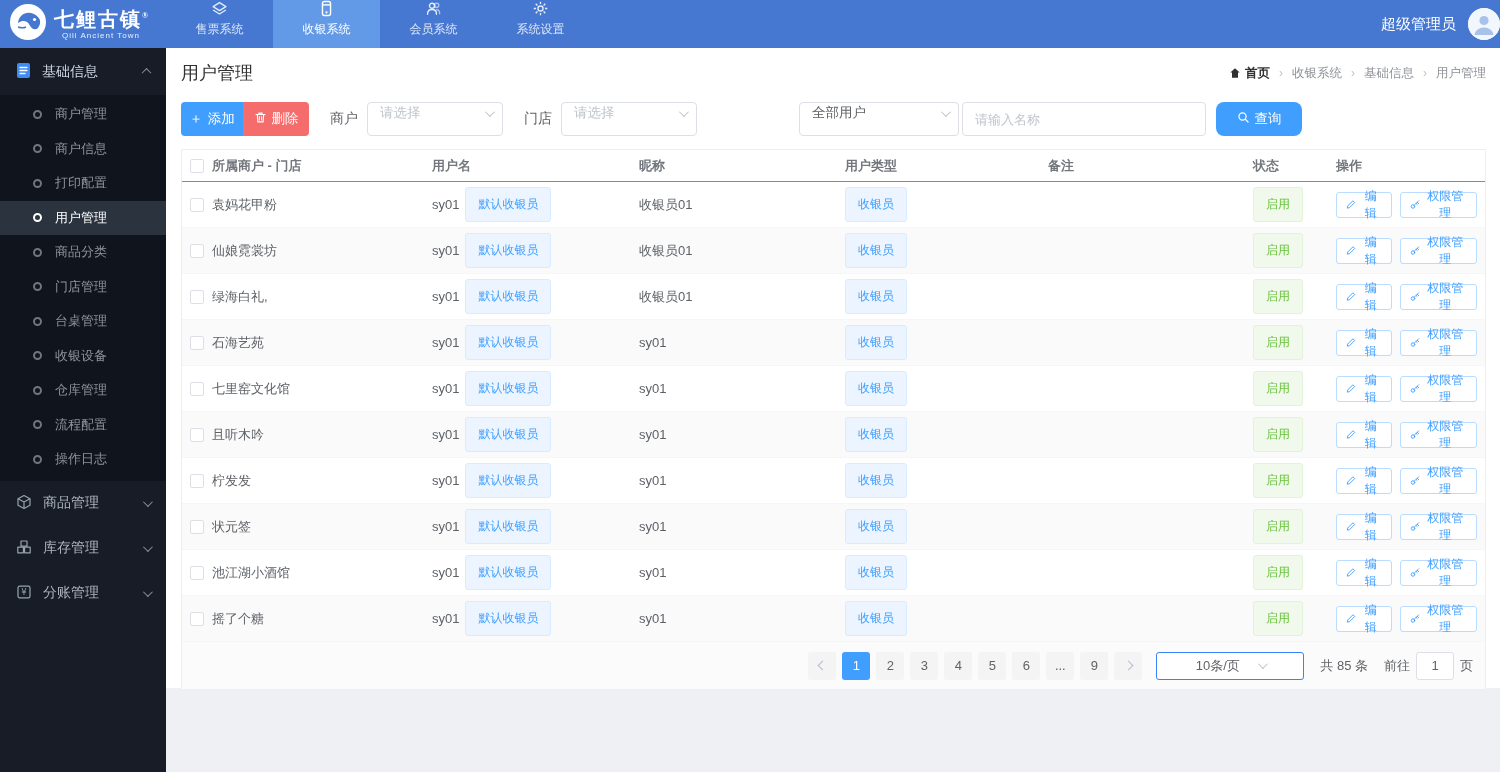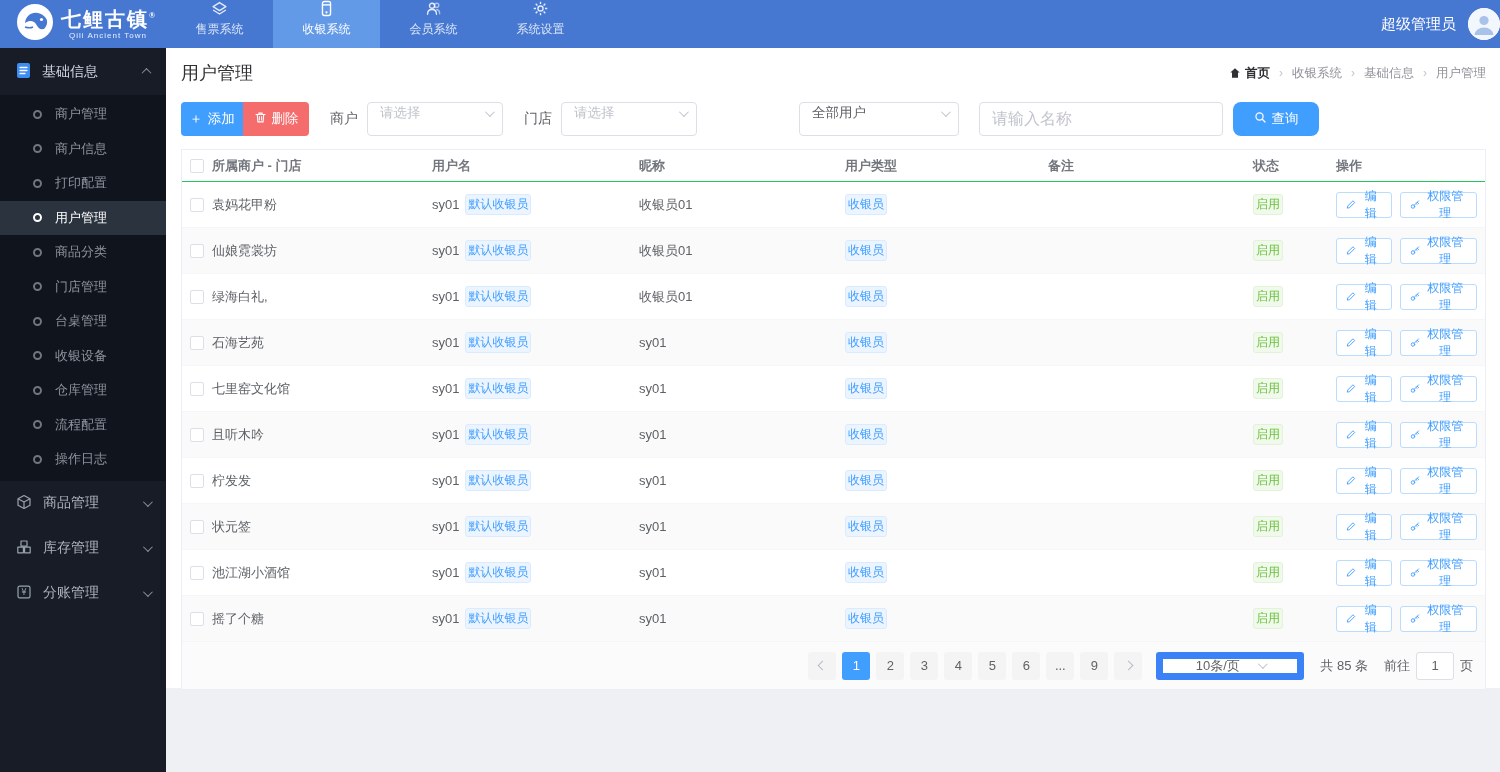--- a/index.html
+++ b/index.html
@@ -1,21 +1,21 @@
 <!DOCTYPE html>
 <html><head>
 <meta charset="utf-8">
 <style>
   * { margin:0; padding:0; box-sizing:border-box; }
   html,body { width:1500px; height:772px; overflow:hidden; }
   body { font-family:"Liberation Sans","DejaVu Sans",sans-serif; background:#eef0f4; position:relative; color:#606266; }
 
   
   .navbar { position:absolute; top:0; left:0; width:1500px; height:48px; background:#4678d2; display:flex; align-items:stretch; z-index:5; }
-  .logo { width:166px; display:flex; align-items:center; gap:7px; padding-left:16px; flex:none; }
+  .logo { width:166px; display:flex; align-items:center; gap:7px; padding-left:9px; flex:none; }
   .logo-text { display:flex; flex-direction:column; align-items:center; line-height:1; }
   .logo-title { color:#fff; font-size:20px; font-weight:700; letter-spacing:2px; font-family:"Liberation Serif","DejaVu Serif",serif; }
   .logo-title sup { font-size:8px; letter-spacing:0; }
   .logo-sub { color:#e8effc; font-size:8px; letter-spacing:1px; margin-top:3px; }
   .nav-tabs { display:flex; align-items:stretch; }
   .nav-tab { width:107px; display:flex; flex-direction:column; align-items:center; justify-content:flex-start; gap:4px; color:rgba(255,255,255,.82); font-size:12px; cursor:pointer; }
   .nav-tab.active { background:#639ae8; color:#fff; }
   .nav-tab svg { display:block; }
   .navbar-user { margin-left:auto; display:flex; align-items:center; gap:12px; padding-right:0; }
   .user-name { color:#fff; font-size:15px; }
@@ -47,54 +47,54 @@
   .toolbar { display:flex; align-items:center; margin:12px 14px 0 15px; height:34px; font-size:14px; }
   .btn { height:34px; display:inline-flex; align-items:center; justify-content:center; gap:5px; font-size:13.5px; color:#fff; border:none; cursor:pointer; }
   .btn-add { width:62px; background:#409eff; border-radius:4px 0 0 4px; }
   .btn-del { width:66px; background:#f56c6c; border-radius:0 4px 4px 0; }
   .field-label { color:#606266; margin-left:21px; margin-right:9px; }
   .select { height:34px; border:1px solid #dcdfe6; border-radius:4px; background:#fff; display:flex; align-items:center; padding:0 10px 12px 12px; color:#c0c4cc; font-size:13.5px; cursor:pointer; }
   .select .grow { flex:1; }
   .select.filled { color:#606266; }
   .sel-merchant,.sel-store { width:136px; }
   .sel-usertype { width:160px; margin-left:102px; }
-  .text-input { width:244px; height:34px; margin-left:20px; border:1px solid #dcdfe6; border-radius:4px; padding:0 12px; font-size:16px; color:#606266; outline:none; font-family:inherit; }
+  .text-input { width:244px; height:34px; margin-left:3px; border:1px solid #dcdfe6; border-radius:4px; padding:0 12px; font-size:13px; color:#606266; outline:none; font-family:inherit; }
   .text-input::placeholder { color:#c0c4cc; }
   .btn-search { width:86px; margin-left:10px; background:#409eff; border-radius:8px; }
 
   
   .table-card { margin:13px 14px 0 15px; border:1px solid #ebeef5; }
   .thead,.tr { display:flex; align-items:center; }
   .thead { height:32px; font-size:13px; color:#73777d; font-weight:700; background:#fff; border-bottom:1px solid #22c55e; }
   .tr { height:46px; font-size:13px; color:#5d6166; border-bottom:1px solid #f5f6f8; }
   .tbody .tr:nth-child(even) { background:#fafafa; }
   .td,.th { padding-right:8px; display:flex; align-items:center; }
   .col-cb { width:30px; justify-content:center; padding:0; flex:none; }
   .col-merchant { width:220px; flex:none; }
   .col-user { width:207px; flex:none; gap:6px; }
   .col-nick { width:206px; flex:none; }
   .col-type { width:203px; flex:none; }
   .col-remark { width:205px; flex:none; }
   .col-status { width:83px; flex:none; }
   .col-ops { flex:1; gap:8px; }
   .checkbox { width:14px; height:14px; border:1px solid #dcdfe6; border-radius:2px; background:#fff; cursor:pointer; }
-  .tag { display:inline-flex; align-items:center; height:21px; padding:0 2px; border-radius:3px; font-size:12px; }
+  .tag { display:inline-flex; align-items:center; height:35px; padding:0 12px; border-radius:3px; font-size:12px; }
   .tag-blue { background:#ecf5ff; border:1px solid #d9ecff; color:#409eff; }
   .tag-green { background:#f0f9eb; border:1px solid #e1f3d8; color:#67c23a; }
   .op-btn { display:inline-flex; align-items:center; gap:4px; height:26px; padding:0 9px; background:#fff; border:1px solid #b9dcff; border-radius:3px; color:#409eff; font-size:12px; cursor:pointer; font-family:inherit; }
 
   
   .tfoot { height:47px; background:#fbfbfc; display:flex; align-items:center; justify-content:flex-end; gap:6px; padding-right:12px; font-size:13px; color:#606266; }
   .pg-btn { min-width:28px; height:28px; border:none; border-radius:3px; background:#f4f4f5; color:#606266; font-size:13px; cursor:pointer; display:inline-flex; align-items:center; justify-content:center; font-family:inherit; }
   .pg-btn.active { background:#409eff; color:#fff; }
   .pg-nav { color:#b4bccc; }
   .pg-nav .chev { border-color:#b4bccc; }
   .chev.left { transform:rotate(135deg); }
   .chev.right { transform:rotate(-45deg); }
-  .pg-size { width:148px; height:28px; margin-left:8px; border:7px solid #3b82f6; border-radius:3px; background:#fff; display:flex; align-items:center; justify-content:center; gap:18px; font-size:13px; color:#606266; cursor:pointer; }
+  .pg-size { width:148px; height:28px; margin-left:8px; border:1px solid #3b82f6; border-radius:3px; background:#fff; display:flex; align-items:center; justify-content:center; gap:18px; font-size:13px; color:#606266; cursor:pointer; }
   .pg-total { margin-left:10px; }
   .pg-goto { margin-left:10px; display:flex; align-items:center; gap:6px; }
   .goto-input { width:38px; height:28px; border:1px solid #dcdfe6; border-radius:3px; text-align:center; font-size:13px; color:#606266; outline:none; font-family:inherit; }
 </style>
 </head>
 <body>
 
 <header class="navbar">
   <div class="logo">
     <span>

